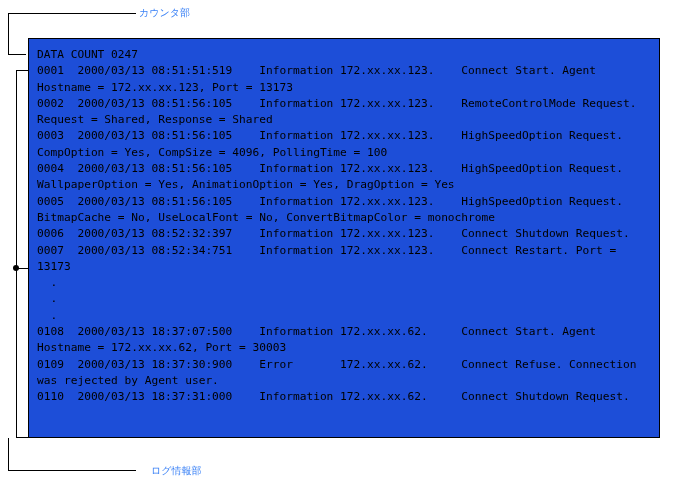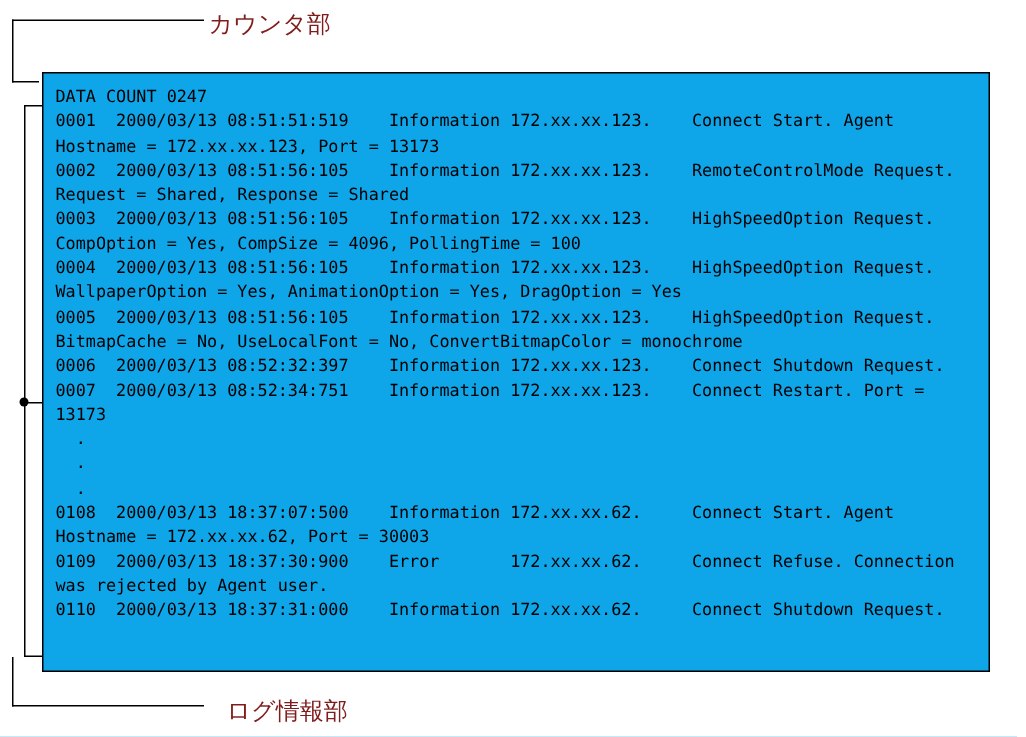--- a/index.html
+++ b/index.html
@@ -13,22 +13,22 @@
     position: relative;
     font-family: "DejaVu Sans Mono", monospace;
     color: #000000;
     overflow: hidden;
   }
 
   
   .annot-label {
     position: absolute;
     font-family: "DejaVu Sans", sans-serif;
-    font-size: 16px;
-    color: #7f1d1d;
+    font-size: 10px;
+    color: #3b82f6;
     white-space: nowrap;
   }
   #counter-label { left: 139px; top: 6px; }
   #log-label     { left: 139px; top: 464px; margin-left: 12px; }
 
   
   .line-h {
     position: absolute;
     height: 1px;
     background: #000000;
@@ -58,24 +58,24 @@
     height: 6px;
     border-radius: 50%;
     background: #000000;
   }
   #log-dot { left: 13px; top: 265px; }
 
   
   #log-panel {
     position: absolute;
     left: 28px;
-    top: 48px;
+    top: 38px;
     width: 632px;
     height: 400px;
-    background: #0ea5e9;
+    background: #1d4ed8;
     border: 1px solid #000000;
     box-sizing: border-box;
     overflow: hidden;
   }
   #log-text {
     position: absolute;
     left: 8px;
     top: 8px;
     right: 4px;
     font-family: "DejaVu Sans Mono", monospace;

